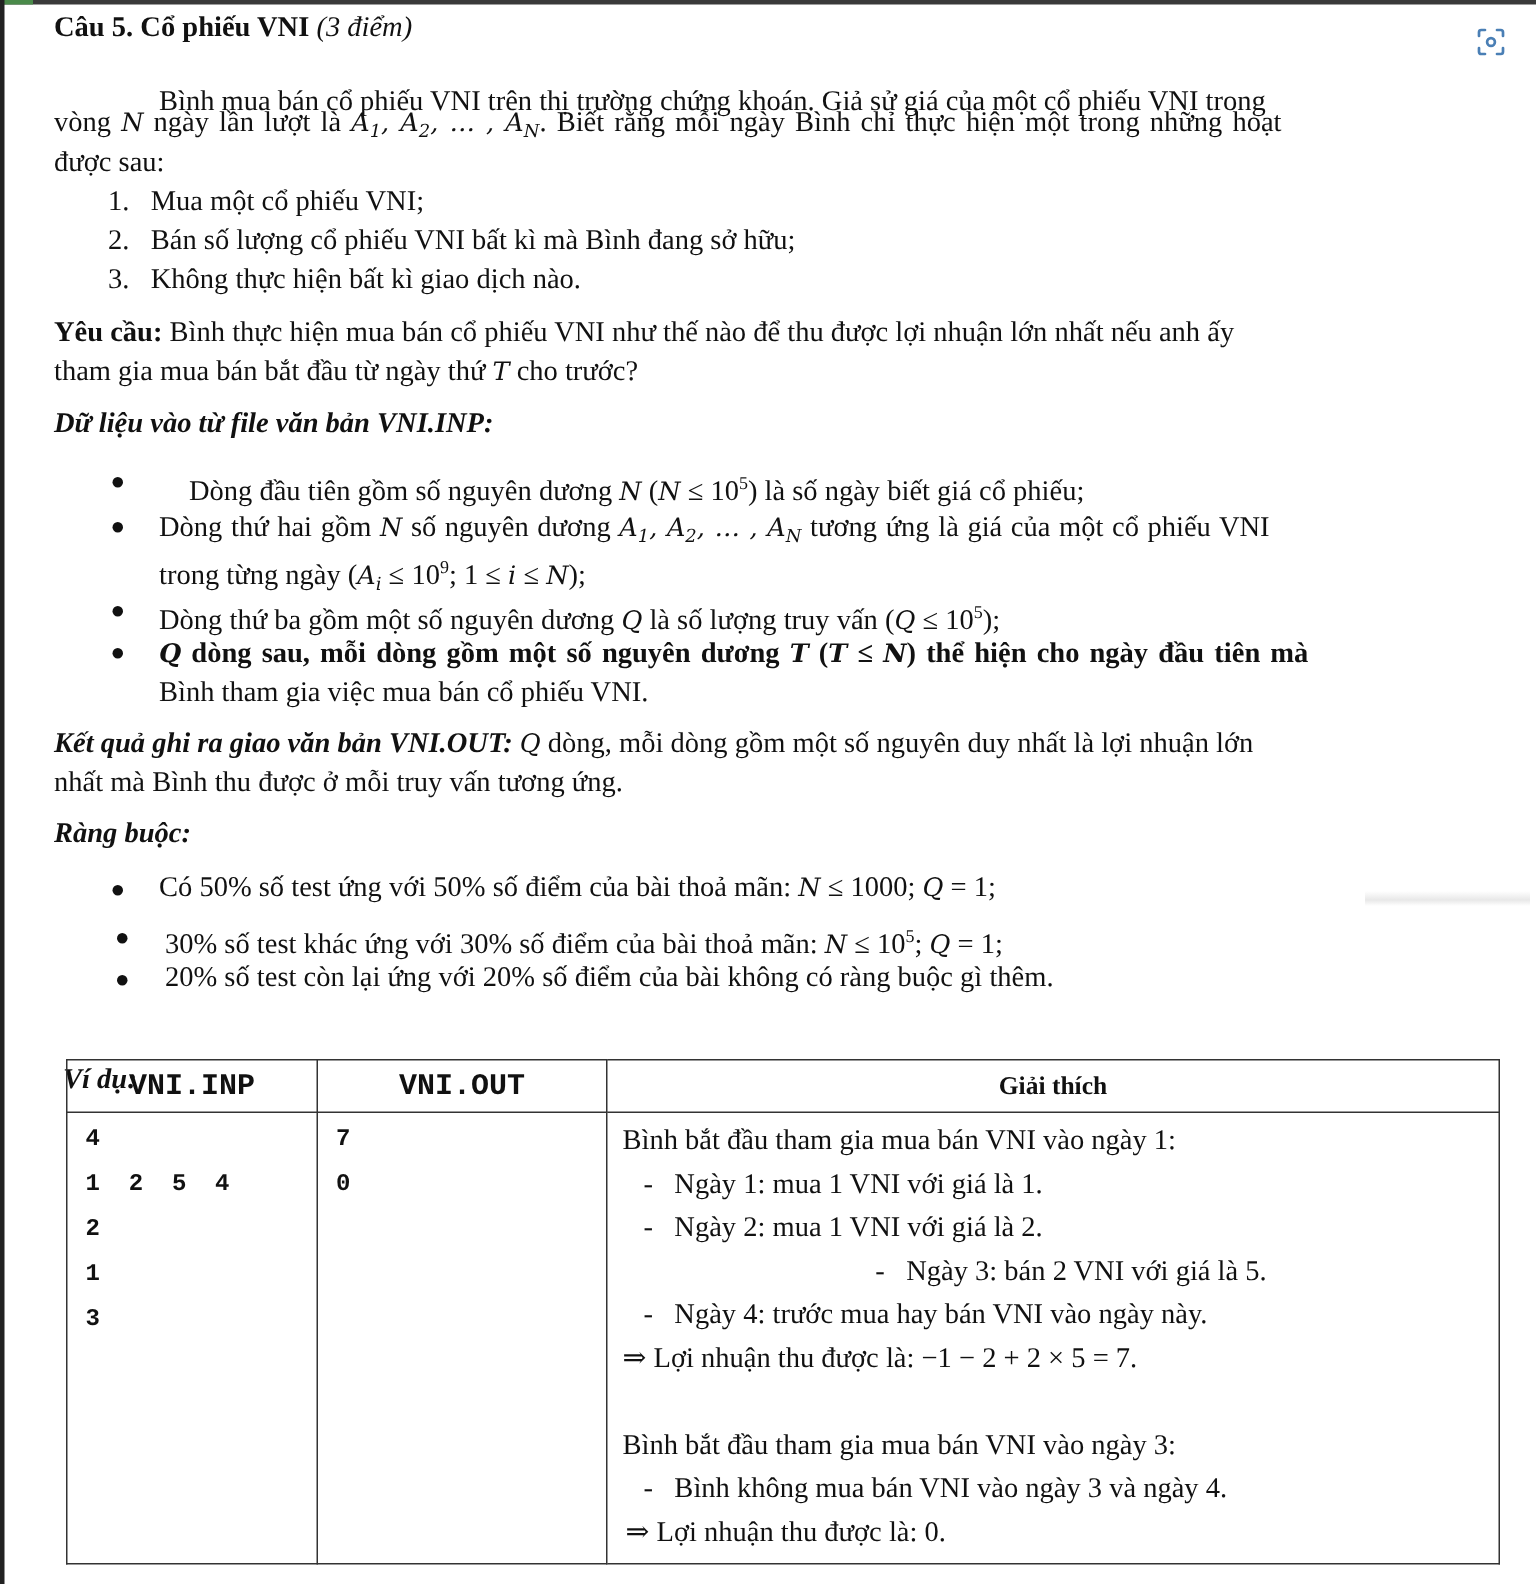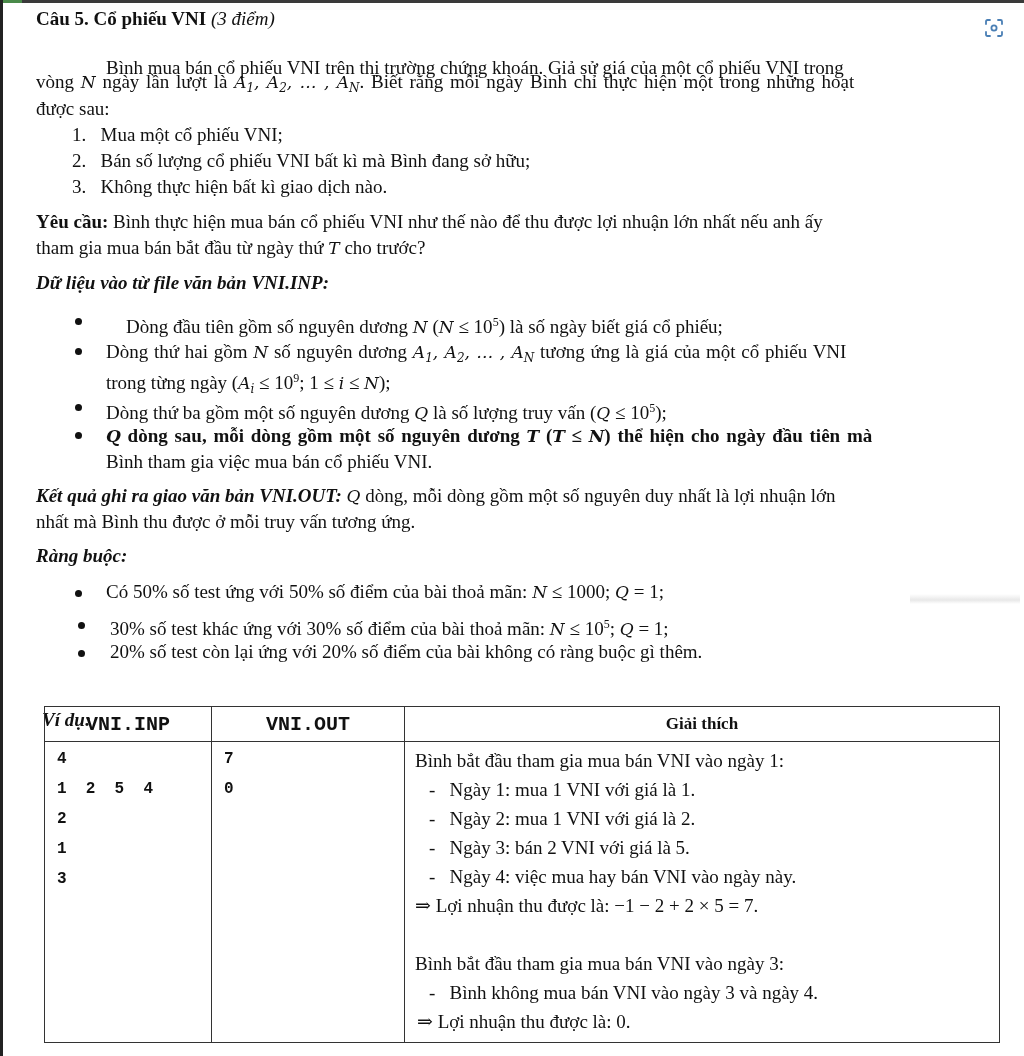--- a/index.html
+++ b/index.html
@@ -152,22 +152,22 @@
       <div class="cell-lines mono" style="padding:2px 0 0 12px;">
         <div>7</div>
         <div>0</div>
       </div>
     </td>
     <td>
       <div class="expl" style="padding:4px 0 0 10px;">
         <div>Bình bắt đầu tham gia mua bán VNI vào ngày 1:</div>
         <div style="padding-left:14px; white-space:pre;">-   Ngày 1: mua 1 VNI với giá là 1.</div>
         <div style="padding-left:14px; white-space:pre;">-   Ngày 2: mua 1 VNI với giá là 2.</div>
-        <div style="padding-left:14px; white-space:pre;">-   Ngày 3: bán 2 VNI với giá là 5.</div>
-        <div style="padding-left:14px; white-space:pre;">-   Ngày 4: việc mua hay bán VNI vào ngày này.</div>
+        <div style="padding-left:14px; white-space:pre;text-align:center;">-   Ngày 3: bán 2 VNI với giá là 5.</div>
+        <div style="padding-left:14px; white-space:pre;">-   Ngày 4: trước mua hay bán VNI vào ngày này.</div>
         <div>⇒ Lợi nhuận thu được là: −1 − 2 + 2 × 5 = 7.</div>
         <div></div>
         <div>Bình bắt đầu tham gia mua bán VNI vào ngày 3:</div>
         <div style="padding-left:14px; white-space:pre;">-   Bình không mua bán VNI vào ngày 3 và ngày 4.</div>
         <div style="padding-left:2px;">⇒ Lợi nhuận thu được là: 0.</div>
       </div>
     </td>
   </tr>
 </tbody>
   </table>

